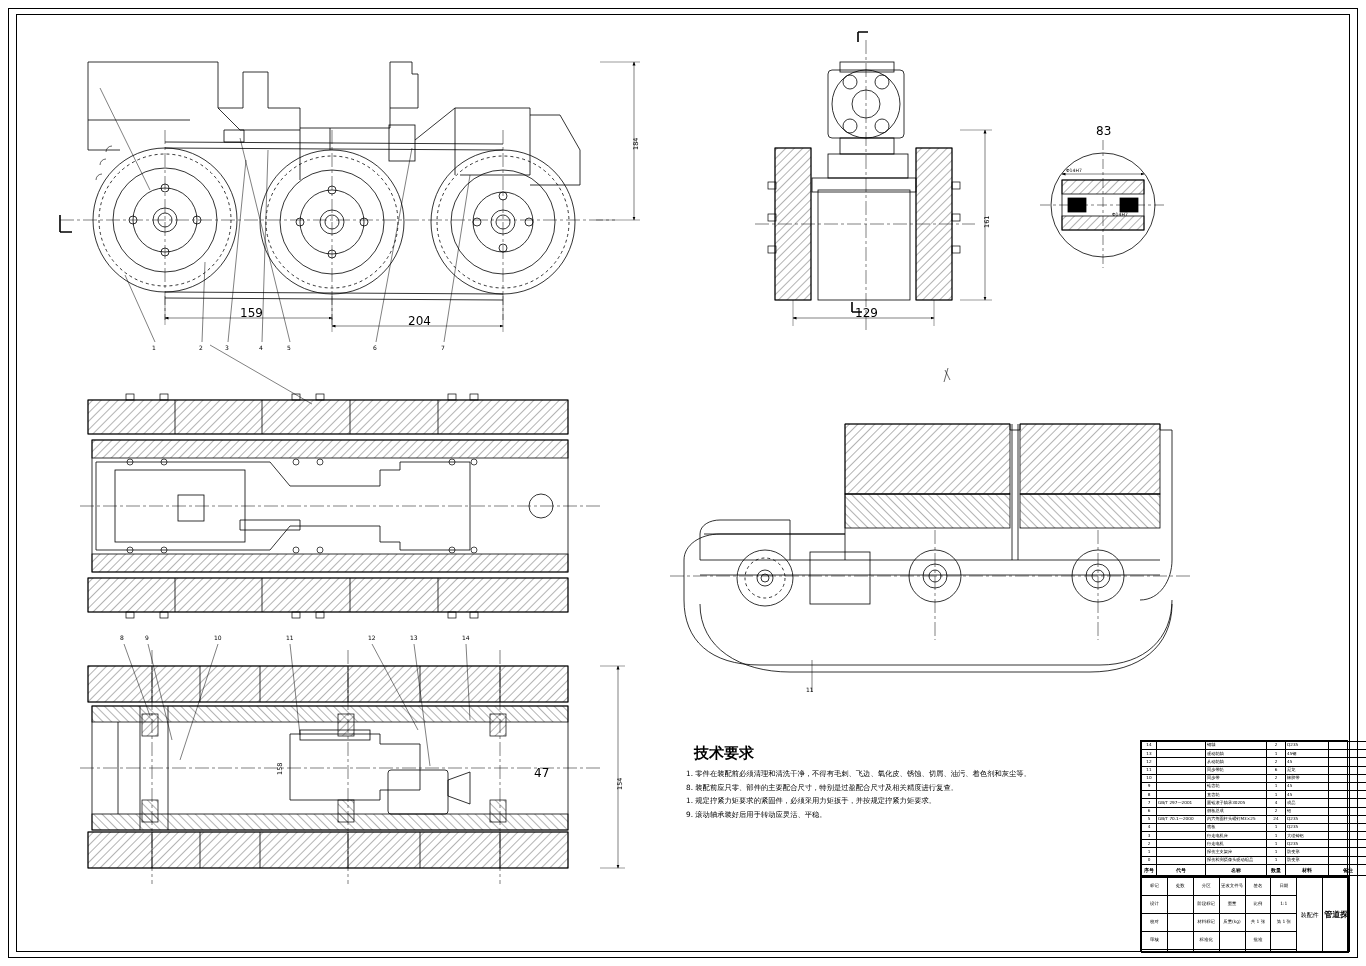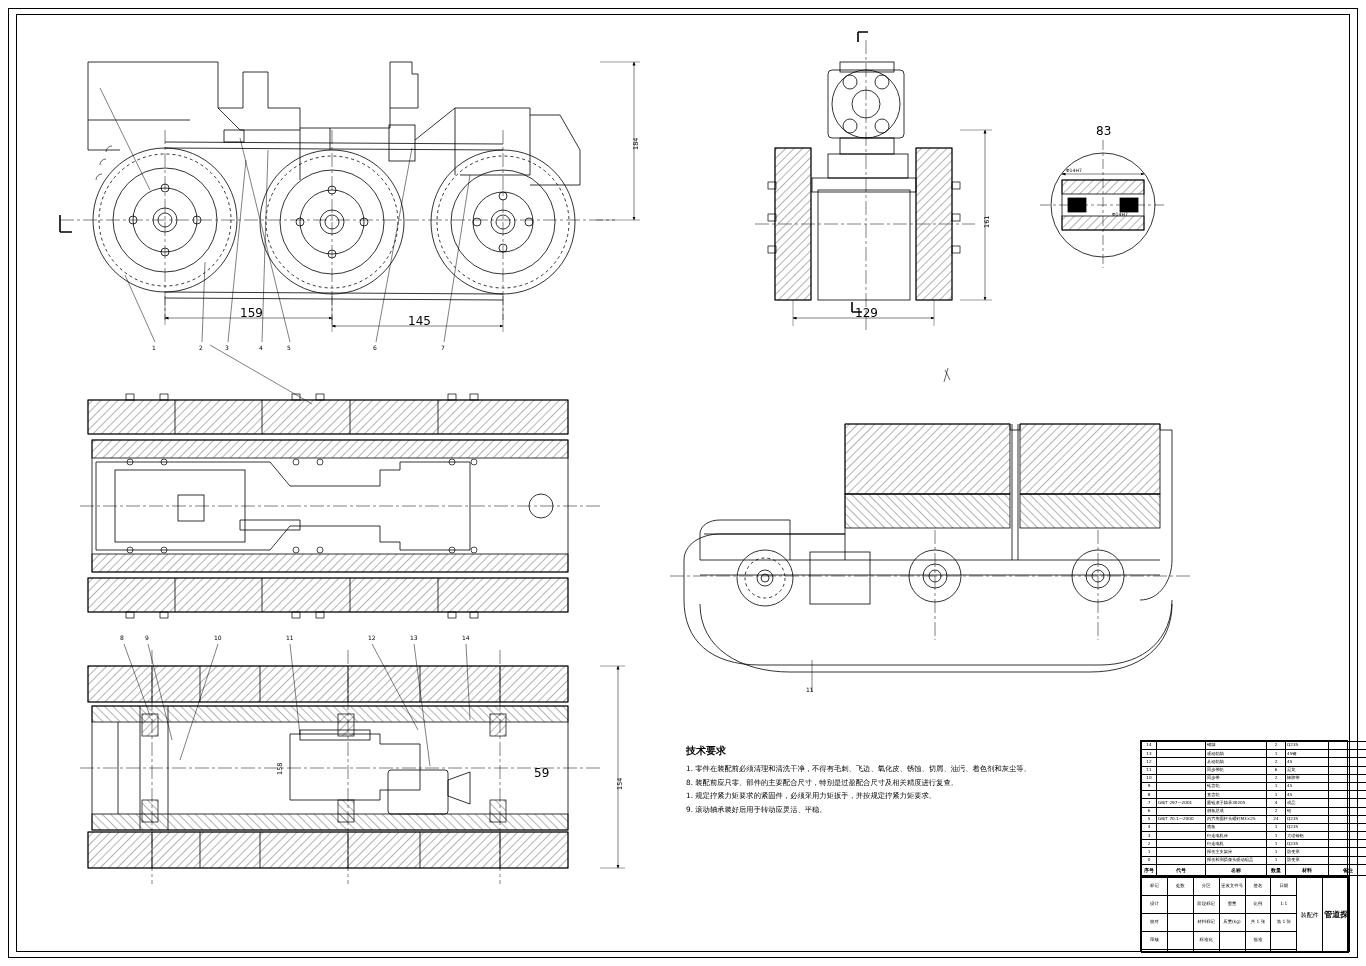--- a/index.html
+++ b/index.html
@@ -2,21 +2,21 @@
 <html><head>
 <meta charset="utf-8">
 <style>
   html,body{margin:0;padding:0;background:#ffffff;}
   body{width:1366px;height:966px;font-family:"Liberation Sans",sans-serif;color:#000;overflow:hidden;}
   .sheet{position:relative;width:1366px;height:966px;background:#fff;}
   .frame{position:absolute;left:8px;top:8px;width:1348px;height:948px;border:1.5px solid #000;}
   .inner-frame{position:absolute;left:16px;top:14px;width:1332px;height:936px;border:0.8px solid #000;}
   svg{position:absolute;left:0;top:0;width:1366px;height:966px;pointer-events:none;}
   .tech{position:absolute;left:686px;top:744px;width:400px;}
-  .tech h4{margin:0 0 6px 0;font-size:10px;font-weight:bold;font-family:"DejaVu Sans",sans-serif;}
+  .tech h4{margin:0 0 6px 8px;font-size:15px;font-weight:bold;font-family:"DejaVu Sans",sans-serif;}
   .tech p{margin:0 0 3px 0;font-size:7.3px;line-height:1.45;font-family:"DejaVu Sans",sans-serif;}
   
   .tb{position:absolute;left:1140px;top:740px;width:208px;height:212px;border:1px solid #000;box-sizing:border-box;}
   .bom{position:absolute;left:0;top:0;width:208px;height:136px;border-bottom:1px solid #000;box-sizing:border-box;}
   .bom table{border-collapse:collapse;width:100%;height:100%;table-layout:fixed;}
   .bom td{border:0.5px solid #000;font-size:4.2px;padding:0 1px;line-height:1;font-family:"DejaVu Sans",sans-serif;overflow:hidden;white-space:nowrap;}
   .bom .c0{width:12px;text-align:center;}
   .bom .c1{width:46px;}
   .bom .c2{width:58px;}
   .bom .c3{width:16px;text-align:center;}
@@ -341,26 +341,26 @@
         <line x1="935" y1="530" x2="935" y2="640"></line>
         <line x1="1098" y1="530" x2="1098" y2="640"></line>
       </g>
       <line x1="812" y1="660" x2="812" y2="692" stroke-width="0.5"></line>
       <path d="M945,370 L950,380 M948,368 L944,382" stroke-width="0.6"></path>
     </g>
   </svg>
 
   <div class="vdim" style="left:632px; top:150px;">184</div>
   <div class="dim" style="left:240px; top:306px;">159</div>
-  <div class="dim" style="left:408px; top:314px;">145</div>
+  <div class="dim" style="left:408px; top:314px;">204</div>
   <div class="vdim" style="left:983px; top:228px;">161</div>
   <div class="dim" style="left:855px; top:306px;">129</div>
   <div class="vdim" style="left:616px; top:790px;">154</div>
   <div class="vdim" style="left:276px; top:775px;">158</div>
-  <div class="dim" style="left:534px; top:766px;">59</div>
+  <div class="dim" style="left:534px; top:766px;">47</div>
   <div class="dim" style="left:1096px; top:124px;">83</div>
   <div class="lbl" style="left:1066px; top:168px; font-size:4.6px;">Φ14H7</div>
   <div class="lbl" style="left:1112px; top:212px; font-size:4.6px;">Φ14H7</div>
 
   <div class="lbl" style="left:152px; top:344px;">1</div>
   <div class="lbl" style="left:199px; top:344px;">2</div>
   <div class="lbl" style="left:225px; top:344px;">3</div>
   <div class="lbl" style="left:259px; top:344px;">4</div>
   <div class="lbl" style="left:287px; top:344px;">5</div>
   <div class="lbl" style="left:373px; top:344px;">6</div>

